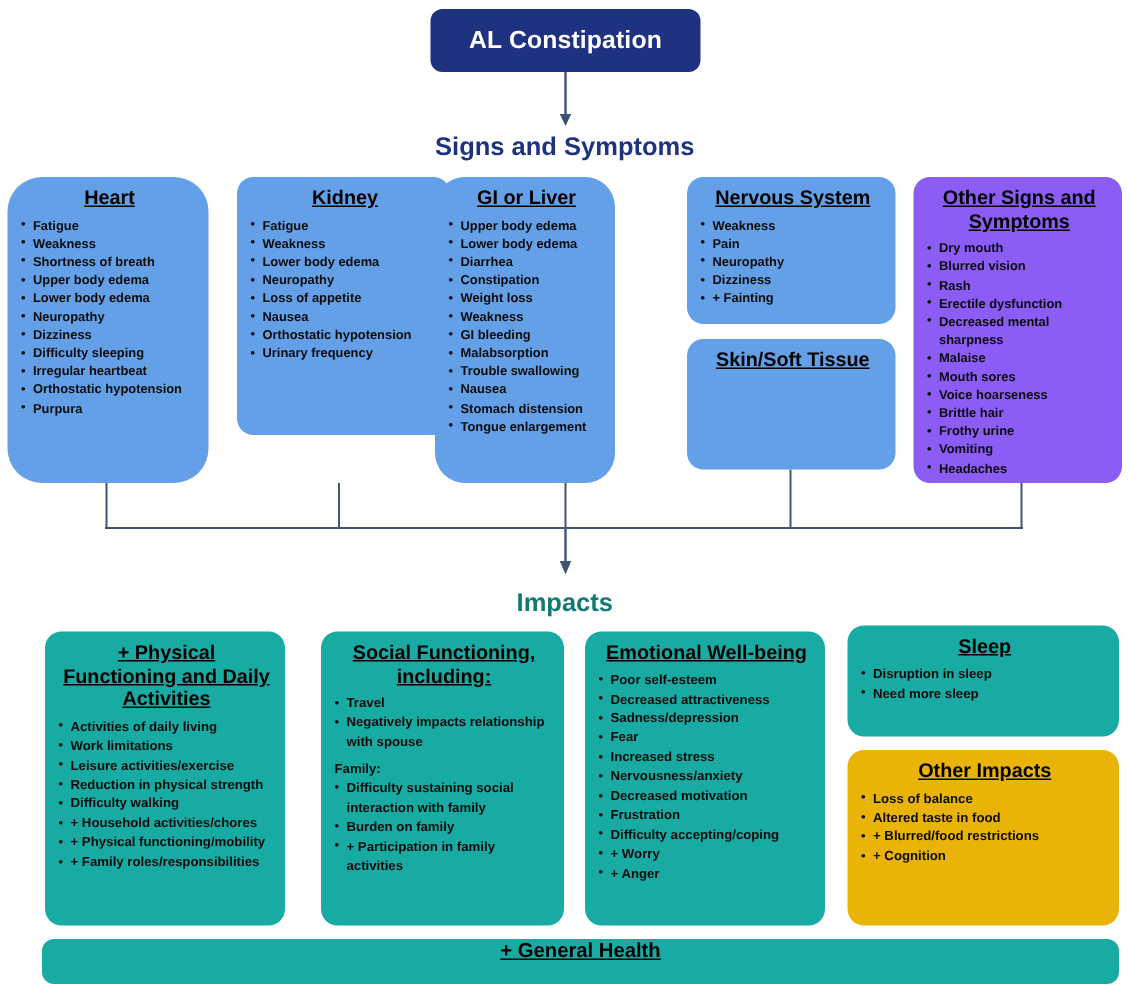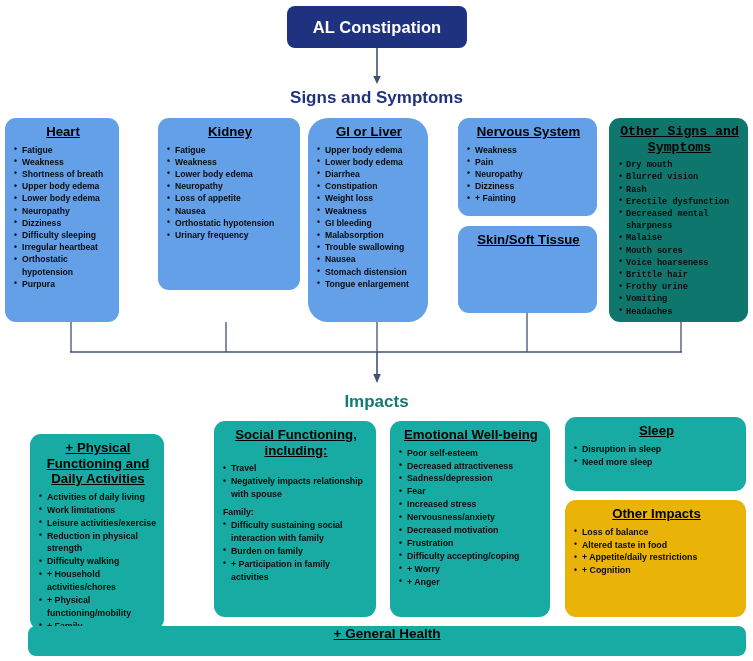--- a/index.html
+++ b/index.html
@@ -98,21 +98,21 @@
   ul.items li.plain {
     padding-left: 0;
     margin-top: 5px;
   }
   ul.items li.plain::before {
     content: "";
   }
 
   
   .sym { background: #63a0e8; }
-  .sym-light { background: #0f766e; font-family: Liberation Mono, monospace; }
+  .sym-light { background: #8b5cf6; }
   .imp { background: #17aba3; }
   .imp-light { background: #eab308; }
 
   
   .imp ul.items li, .imp-light ul.items li {
     font-size: 8.8px;
     line-height: 1.47;
   }
 
   
@@ -166,21 +166,21 @@
     <line x1="377" y1="352" x2="377" y2="376" stroke="#3f5274" stroke-width="1.6"></line>
     <polygon points="377,383 373.2,374 380.8,374" fill="#3f5274"></polygon>
   </svg>
 
   <div class="root-box">
     <span class="root-label">AL Constipation</span>
   </div>
 
   <div class="section-title" id="title-signs">Signs and Symptoms</div>
 
-  <div class="card sym" style="left:5px; top:118px; width:114px; height:204px;">
+  <div class="card sym" style="left:5px; top:118px; width:134px; height:204px;border-radius:23px;">
     <div class="card-title">Heart</div>
     <ul class="items">
         <li>Fatigue</li>
         <li>Weakness</li>
         <li>Shortness of breath</li>
         <li>Upper body edema</li>
         <li>Lower body edema</li>
         <li>Neuropathy</li>
         <li>Dizziness</li>
         <li>Difficulty sleeping</li>
@@ -197,21 +197,21 @@
         <li>Weakness</li>
         <li>Lower body edema</li>
         <li>Neuropathy</li>
         <li>Loss of appetite</li>
         <li>Nausea</li>
         <li>Orthostatic hypotension</li>
         <li>Urinary frequency</li>
       </ul>
   </div>
 
-  <div class="card sym" style="left:308px; top:118px; width:120px; height:204px;border-radius:20px;">
+  <div class="card sym" style="left:290px; top:118px; width:120px; height:204px;border-radius:20px;">
     <div class="card-title">GI or Liver</div>
     <ul class="items">
         <li>Upper body edema</li>
         <li>Lower body edema</li>
         <li>Diarrhea</li>
         <li>Constipation</li>
         <li>Weight loss</li>
         <li>Weakness</li>
         <li>GI bleeding</li>
         <li>Malabsorption</li>
@@ -250,21 +250,21 @@
         <li>Voice hoarseness</li>
         <li>Brittle hair</li>
         <li>Frothy urine</li>
         <li>Vomiting</li>
         <li>Headaches</li>
       </ul>
   </div>
 
   <div class="section-title" id="title-impacts">Impacts</div>
 
-  <div class="card imp" style="left:30px; top:434px; width:134px; height:196px;border-radius:11px;">
+  <div class="card imp" style="left:30px; top:421px; width:160px; height:196px;border-radius:11px;">
     <div class="card-title">+ Physical Functioning and Daily Activities</div>
     <ul class="items">
         <li>Activities of daily living</li>
         <li>Work limitations</li>
         <li>Leisure activities/exercise</li>
         <li>Reduction in physical strength</li>
         <li>Difficulty walking</li>
         <li>+ Household activities/chores</li>
         <li>+ Physical functioning/mobility</li>
         <li>+ Family roles/responsibilities</li>
@@ -310,21 +310,21 @@
         <li>Disruption in sleep</li>
         <li>Need more sleep</li>
       </ul>
   </div>
 
   <div class="card imp-light" style="left:565px; top:500px; width:181px; height:117px;">
     <div class="card-title">Other Impacts</div>
     <ul class="items">
         <li>Loss of balance</li>
         <li>Altered taste in food</li>
-        <li>+ Appetite/daily restrictions</li>
+        <li>+ Blurred/food restrictions</li>
         <li>+ Cognition</li>
       </ul>
   </div>
 
   <div id="general-health">
     <span class="gh-label">+ General Health</span>
   </div>
 
 </div>
 

